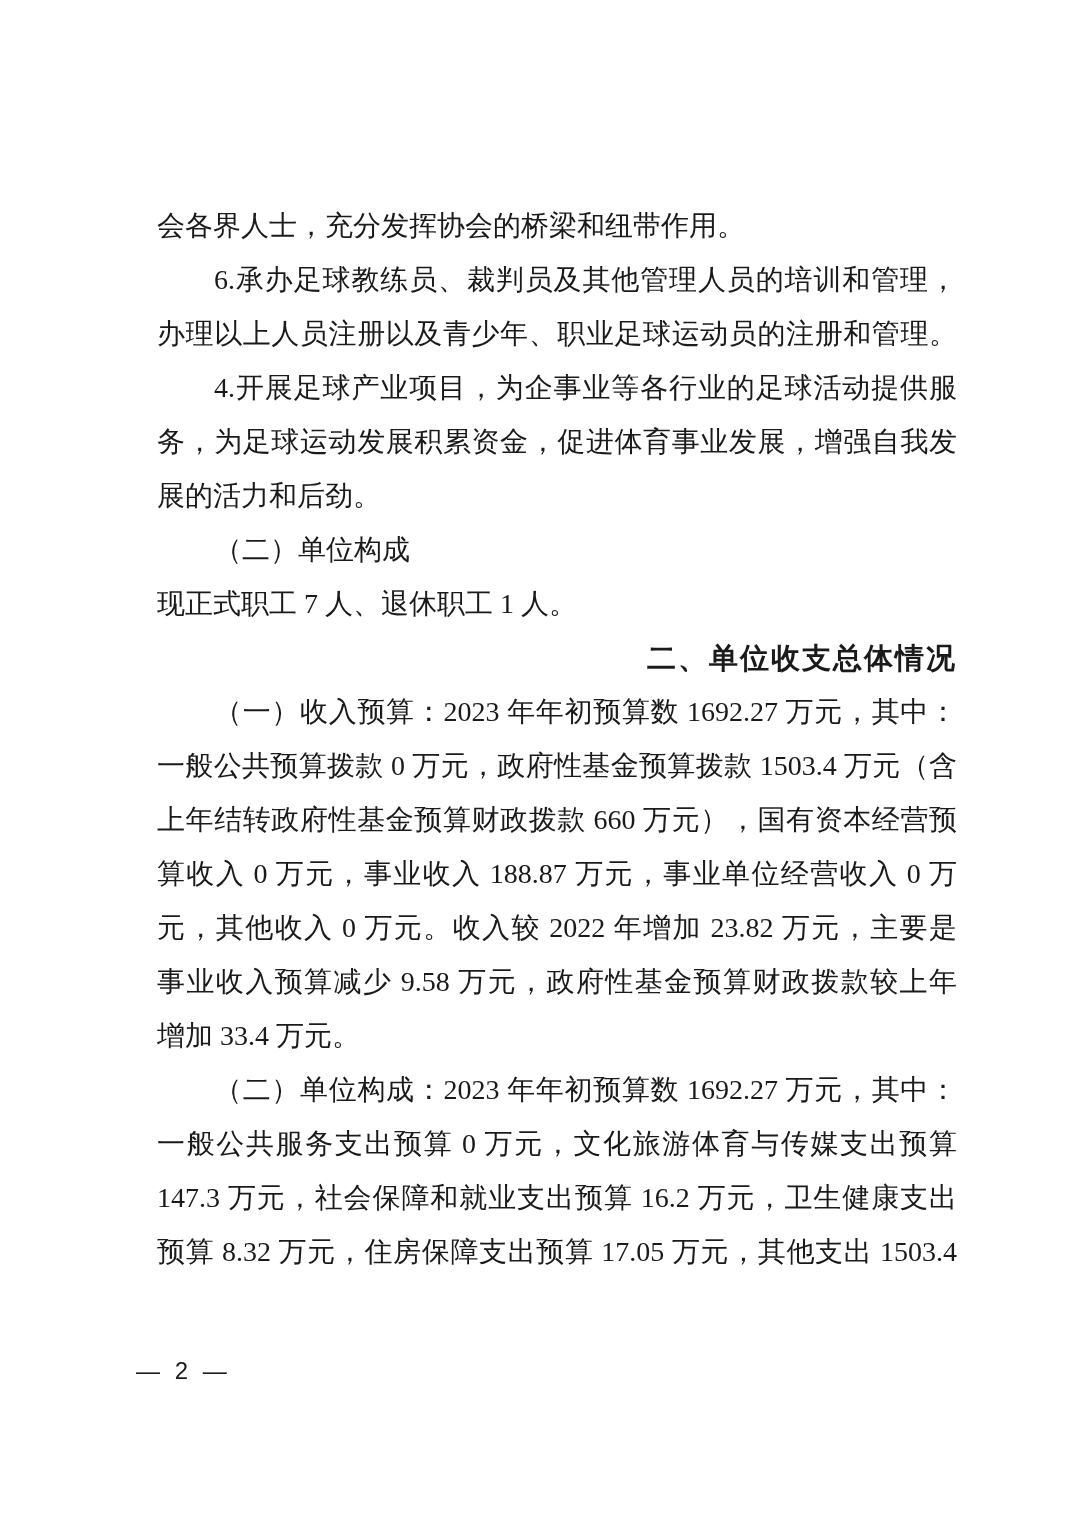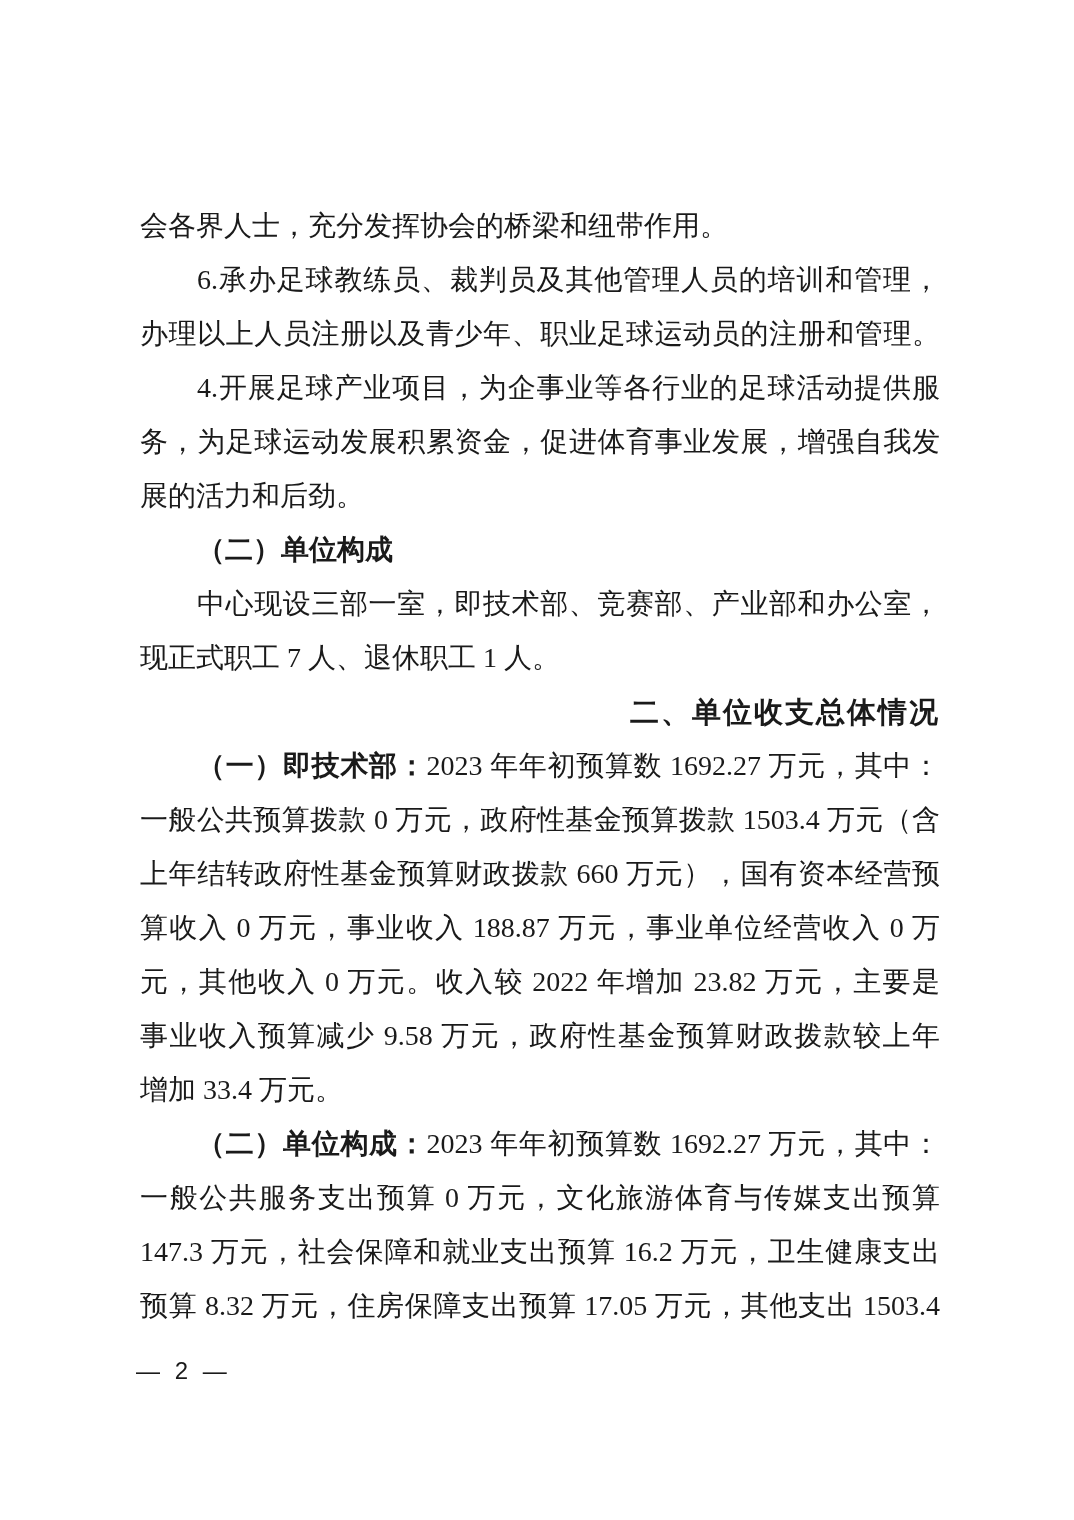--- a/index.html
+++ b/index.html
@@ -12,40 +12,40 @@
     position: relative;
     width: 1074px;
     height: 1520px;
     background: #ffffff;
     color: #1a1a1a;
     font-family: "Liberation Serif", "DejaVu Serif", serif;
     overflow: hidden;
   }
   .textblock {
     position: absolute;
-    left: 140px;
+    left: 157px;
     top: 199px;
     width: 800px;
   }
   .line {
     font-size: 28px;
     line-height: 54px;
     height: 54px;
     white-space: normal;
     overflow: visible;
   }
   
   .ind { text-indent: 57px; }
   
   .fill {
     text-align: justify;
     text-align-last: justify;
   }
   
-  .kai { font-weight: 700; }
+  .kai { font-weight: 400; }
   
   .hei {
     font-family: "Liberation Sans", "DejaVu Sans", sans-serif;
     font-weight: 700;
     font-size: 29px;
     letter-spacing: 2px;
     text-align: right;
   }
   .footer {
     position: absolute;
@@ -64,25 +64,24 @@
 <div class="page">
   <div class="textblock">
 
     <div class="line">会各界人士，充分发挥协会的桥梁和纽带作用。</div>
     <div class="line ind fill">6.承办足球教练员、裁判员及其他管理人员的培训和管理，</div>
     <div class="line fill">办理以上人员注册以及青少年、职业足球运动员的注册和管理。</div>
     <div class="line ind fill">4.开展足球产业项目，为企事业等各行业的足球活动提供服</div>
     <div class="line fill">务，为足球运动发展积累资金，促进体育事业发展，增强自我发</div>
     <div class="line">展的活力和后劲。</div>
     <div class="line ind kai">（二）单位构成</div>
-    <div class="line ind fill">中心现设三部一室，即技术部、竞赛部、产业部和办公室，</div>
     <div class="line">现正式职工 7 人、退休职工 1 人。</div>
     <div class="line ind hei">二、单位收支总体情况</div>
 
-    <div class="line ind fill"><span class="kai">（一）即技术部：</span><span>2023 年年初预算数 1692.27 万元，其中：</span></div>
+    <div class="line ind fill"><span class="kai">（一）收入预算：</span><span>2023 年年初预算数 1692.27 万元，其中：</span></div>
 
     <div class="line fill">一般公共预算拨款 0 万元，政府性基金预算拨款 1503.4 万元（含</div>
     <div class="line fill">上年结转政府性基金预算财政拨款 660 万元），国有资本经营预</div>
     <div class="line fill">算收入 0 万元，事业收入 188.87 万元，事业单位经营收入 0 万</div>
     <div class="line fill">元，其他收入 0 万元。收入较 2022 年增加 23.82 万元，主要是</div>
     <div class="line fill">事业收入预算减少 9.58 万元，政府性基金预算财政拨款较上年</div>
     <div class="line">增加 33.4 万元。</div>
 
     <div class="line ind fill"><span class="kai">（二）单位构成：</span><span>2023 年年初预算数 1692.27 万元，其中：</span></div>
 

